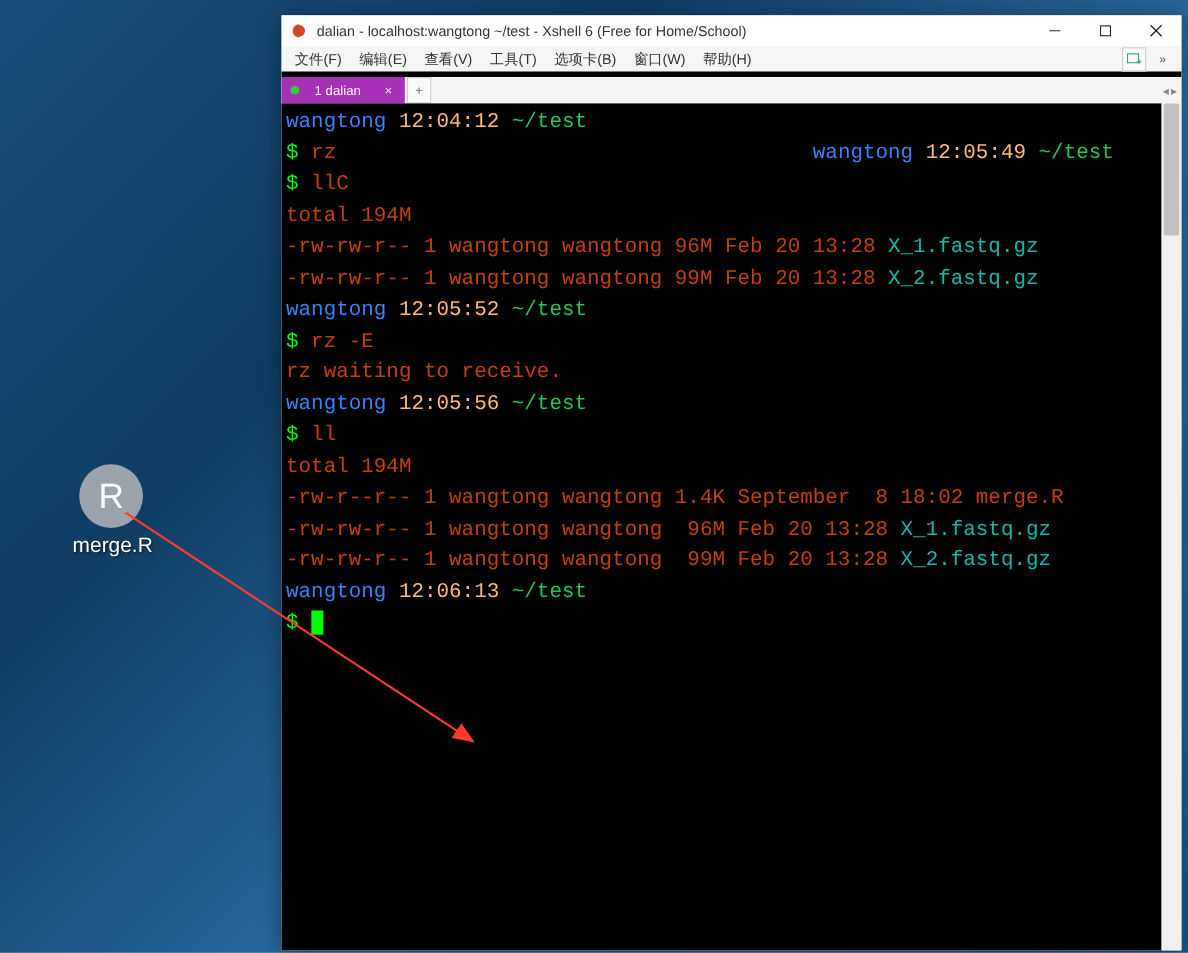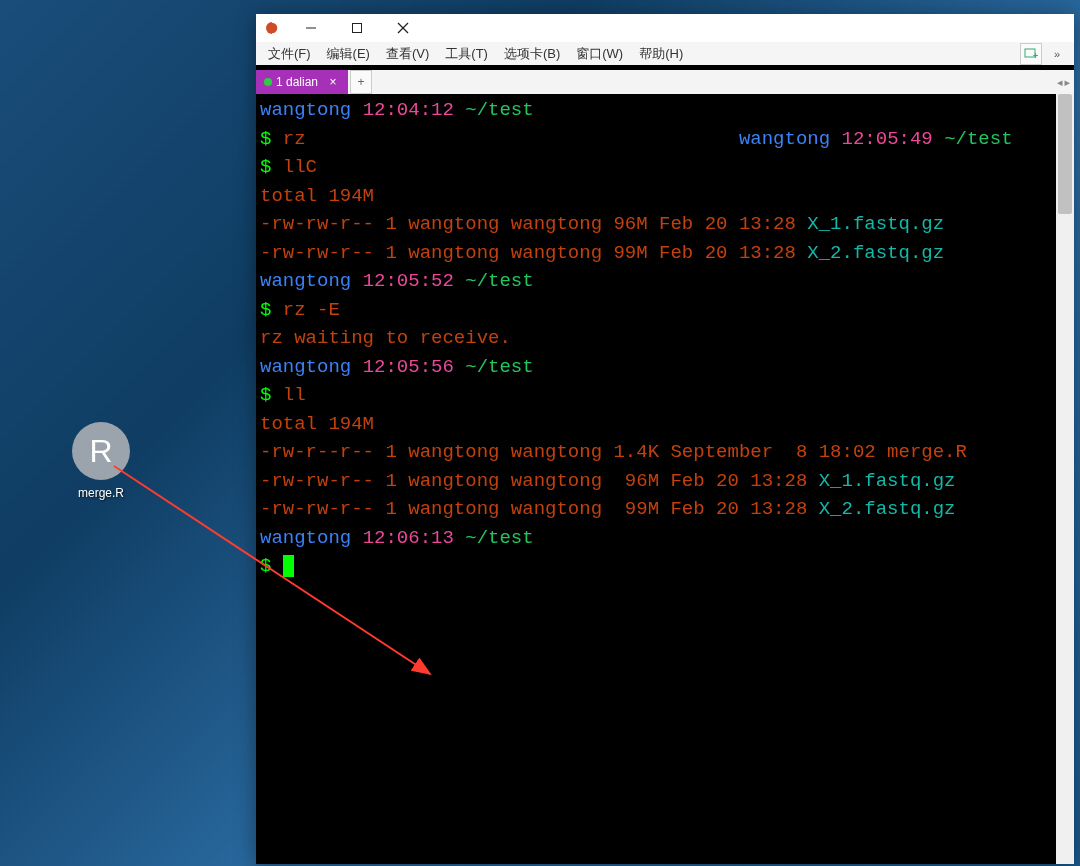--- a/index.html
+++ b/index.html
@@ -28,21 +28,21 @@
   width: 58px; height: 58px;
   border-radius: 50%;
   background: #9ba4ad;
   display: flex; align-items: center; justify-content: center;
   font-size: 32px;
   color: #fff;
   margin: 0 auto 6px;
   font-family: "Segoe UI", sans-serif;
 }
 .desktop-icon .lbl {
-  font-size: 12px;
+  font-size: 19px;
   text-shadow: 1px 1px 2px rgba(0,0,0,.7);
 }
 .window {
   position: absolute;
   left: 256px;
   top: 14px;
   width: 818px;
   background: #fff;
   display: flex;
   flex-direction: column;
@@ -91,21 +91,21 @@
   align-items: stretch;
   font-size: 12px;
 }
 .tab {
   display: flex; align-items: center;
   padding: 0 8px;
   background: #a730b8;
   color: #fff;
   position: relative;
   cursor: pointer;
-  gap: 4px;
+  gap: 14px;
 }
 .tab .dot { width: 8px; height: 8px; border-radius: 50%; background: #2ecc40; }
 .tab .tab-close {
   width: 14px; height: 14px; display: flex; align-items: center; justify-content: center;
   font-size: 12px; color: #fff; cursor: pointer; margin-left: 4px;
 }
 .newtab {
   width: 22px; display: flex; align-items: center; justify-content: center;
   background: #fafafa; border: 1px solid #ccc; margin-left: 2px; cursor: pointer;
   color: #666;
@@ -131,21 +131,21 @@
 .scrollbar {
   width: 18px;
   background: #f0f0f0;
   position: relative;
 }
 .scrollbar .thumb {
   position: absolute; left: 2px; right: 2px; top: 0; height: 120px;
   background: #c1c1c1; border-radius: 2px;
 }
 .c-yellow { color: #3b82f6; }
-.c-magenta { color: #ec4899; }
+.c-magenta { color: #fdba74; }
 .c-cyan { color: #22c55e; }
 .c-green { color: #00ff00; }
 .c-red { color: #14b8a6; }
 .c-white { color: #c2410c; }
 .cursor-block {
   display: inline-block;
   width: 11px; height: 22px;
   background: #00ff00;
   vertical-align: text-bottom;
 }
@@ -167,20 +167,21 @@
 </div>
 
 <div class="window">
   <div class="titlebar">
     <span class="app-icon">
       <svg viewBox="0 0 24 24">
           <circle cx="12" cy="12" r="9" fill="#d04a2a"></circle>
           <path d="M12 3 a9 9 0 0 1 0 18" fill="none" stroke="#fff" stroke-width="2"></path>
         </svg>
     </span>
+    <span class="title">dalian - localhost:wangtong ~/test - Xshell 6 (Free for Home/School)</span>
     <div class="win-btn">
       <svg width="12" height="12" viewBox="0 0 12 12">
           <line x1="1" y1="6" x2="11" y2="6" stroke="currentColor" stroke-width="1"></line>
         </svg>
     </div>
     <div class="win-btn">
       <svg width="12" height="12" viewBox="0 0 12 12">
           <rect x="1.5" y="1.5" width="9" height="9" fill="none" stroke="currentColor" stroke-width="1"></rect>
         </svg>
     </div>

